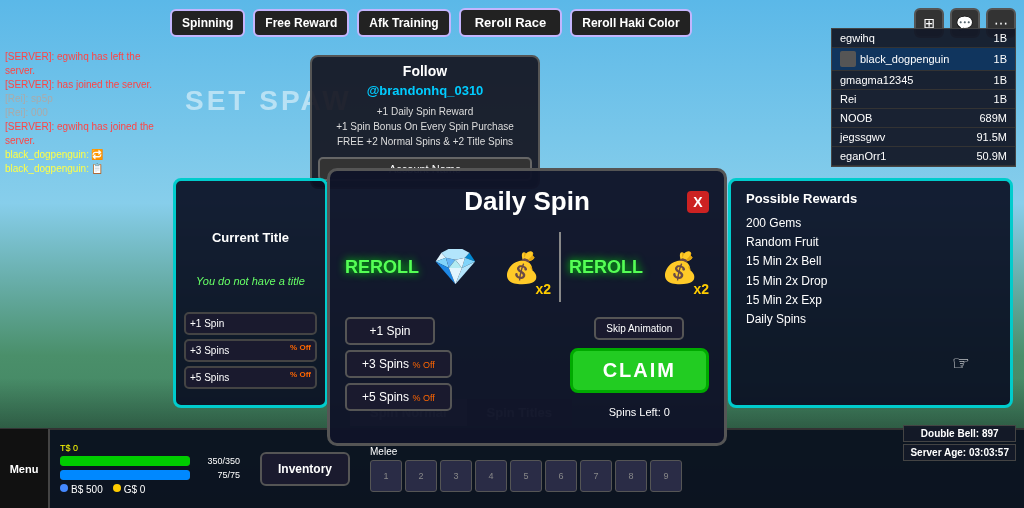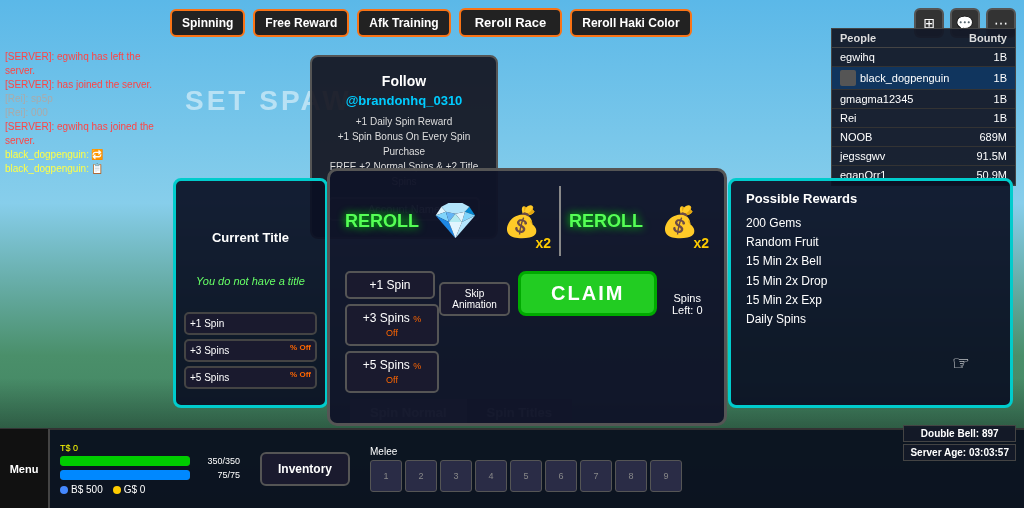--- a/index.html
+++ b/index.html
@@ -29,21 +29,21 @@
       right: 0;
       display: flex;
       gap: 8px;
       align-items: center;
       z-index: 10;
     }
 
     .nav-btn {
       background: #222;
       color: white;
-      border: 2px solid #f97316;
+      border: 2px solid #c4b5fd;
       border-radius: 6px;
       padding: 5px 10px;
       font-size: 12px;
       font-weight: bold;
       cursor: pointer;
       white-space: nowrap;
     }
 
     .nav-btn.reroll-race {
       background: #222;
@@ -87,25 +87,25 @@
 
     .chat-msg { color: #aaa; }
     .chat-msg.red { color: #ff4444; }
     .chat-msg.yellow { color: #ffff44; }
 
     
     .follow-panel {
       position: absolute;
       top: 55px;
       left: 310px;
-      width: 188px;
+      width: 230px;
       background: rgba(20,20,30,0.92);
       border: 2px solid #555;
       border-radius: 8px;
-      padding: 16px;
+      padding: 6px;
       z-index: 15;
       text-align: center;
     }
 
     .follow-panel .follow-title {
       color: white;
       font-size: 14px;
       font-weight: bold;
       margin-bottom: 4px;
     }
@@ -508,21 +508,20 @@
     .currency-row {
       display: flex;
       gap: 10px;
       margin-top: 4px;
     }
 
     .currency-item {
       color: white;
       font-size: 10px;
       display: flex;
-      align-items: center;
       gap: 3px;
     }
 
     .currency-dot {
       width: 8px; height: 8px;
       border-radius: 50%;
     }
     .currency-dot.blue { background: #4488ff; }
     .currency-dot.gold { background: #ffcc00; }
 
@@ -662,24 +661,20 @@
   <div class="follow-name">@brandonhq_0310</div>
   <div class="follow-desc">
     <span>+1 Daily Spin Reward</span><br>
     <span>+1 Spin Bonus On Every Spin Purchase</span><br>
     <span>FREE +2 Normal Spins &amp; +2 Title Spins</span>
   </div>
   <button class="account-name-btn">Account Name</button>
 </div>
 
 <div class="leaderboard">
-  <div class="lb-header">
-    <span class="lb-header-text">People</span>
-    <span class="lb-header-text">Bounty</span>
-  </div>
   <div class="lb-row">
     <span class="lb-name">egwihq</span>
     <span class="lb-bounty">1B</span>
   </div>
   <div class="lb-row highlight">
     <span class="lb-name">
       <span class="lb-avatar"></span>
       <span>black_dogpenguin</span>
     </span>
     <span class="lb-bounty">1B</span>
@@ -718,20 +713,25 @@
       <span class="off-badge">% Off</span>
     </button>
     <button class="spin-option-btn">
       <span>+5 Spins</span>
       <span class="off-badge">% Off</span>
     </button>
   </div>
 </div>
 
 <div class="daily-spin-modal">
+  <div class="modal-header">
+    <span style="width:22px;"></span>
+    <span class="modal-title">Daily Spin</span>
+    <button class="modal-close">X</button>
+  </div>
 
   <div class="spin-items-row">
     <span class="reroll-label">REROLL</span>
     <div class="spin-item">
       <span class="gem-icon">💎</span>
     </div>
     <div class="spin-item" style="position:relative;">
       <span class="coin-bag-icon">💰</span>
       <span class="x2-badge">x2</span>
     </div>
@@ -742,21 +742,21 @@
       <span class="x2-badge">x2</span>
     </div>
   </div>
 
   <div class="modal-controls">
     <div>
       <button class="spin-plus-btn">+1 Spin</button>
       <button class="spin-plus-btn">+3 Spins <span style="color:#ff6600;font-size:9px;">% Off</span></button>
       <button class="spin-plus-btn">+5 Spins <span style="color:#ff6600;font-size:9px;">% Off</span></button>
     </div>
-    <div style="display:flex;align-items:flex-end;gap:8px;">
+    <div style="display:flex;flex-direction:column;align-items:center;gap:8px;">
       <button class="skip-anim-btn">Skip Animation</button>
       <button class="claim-btn">CLAIM</button>
       <span class="spins-left">Spins Left: 0</span>
     </div>
   </div>
 </div>
 
 <div class="rewards-panel">
   <div class="panel-title">Possible Rewards</div>
   <div class="reward-item">200 Gems</div>

